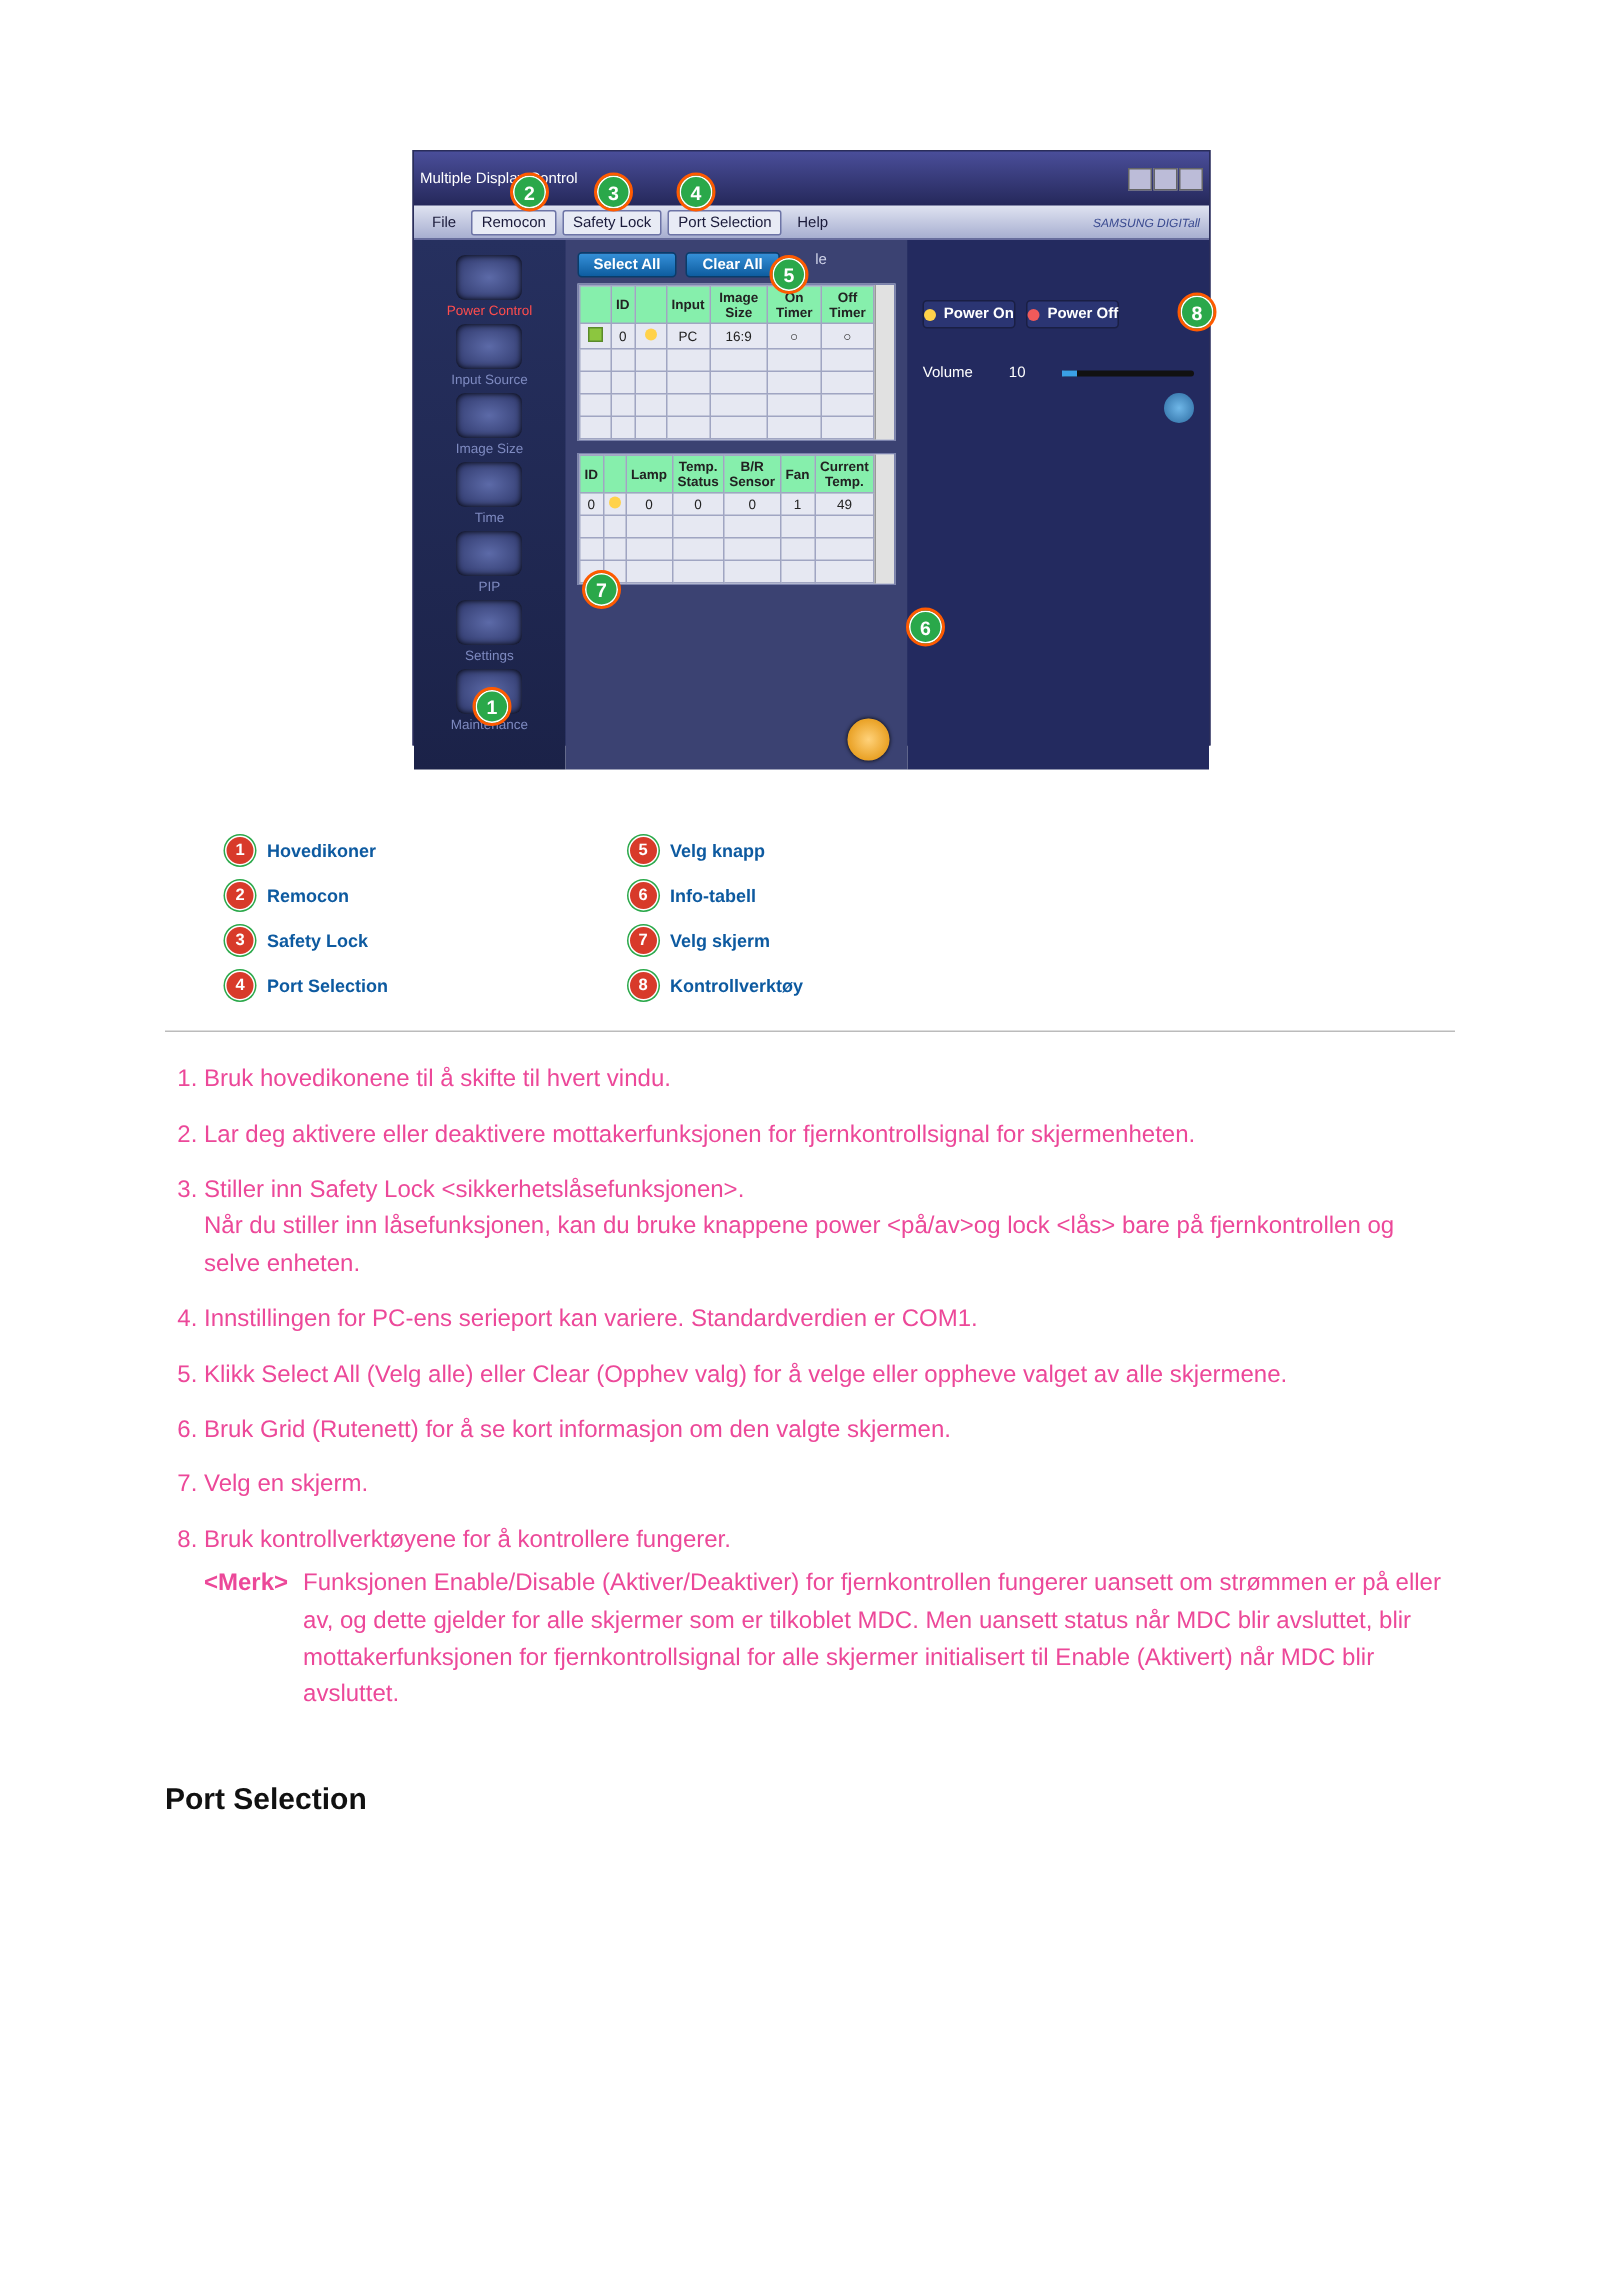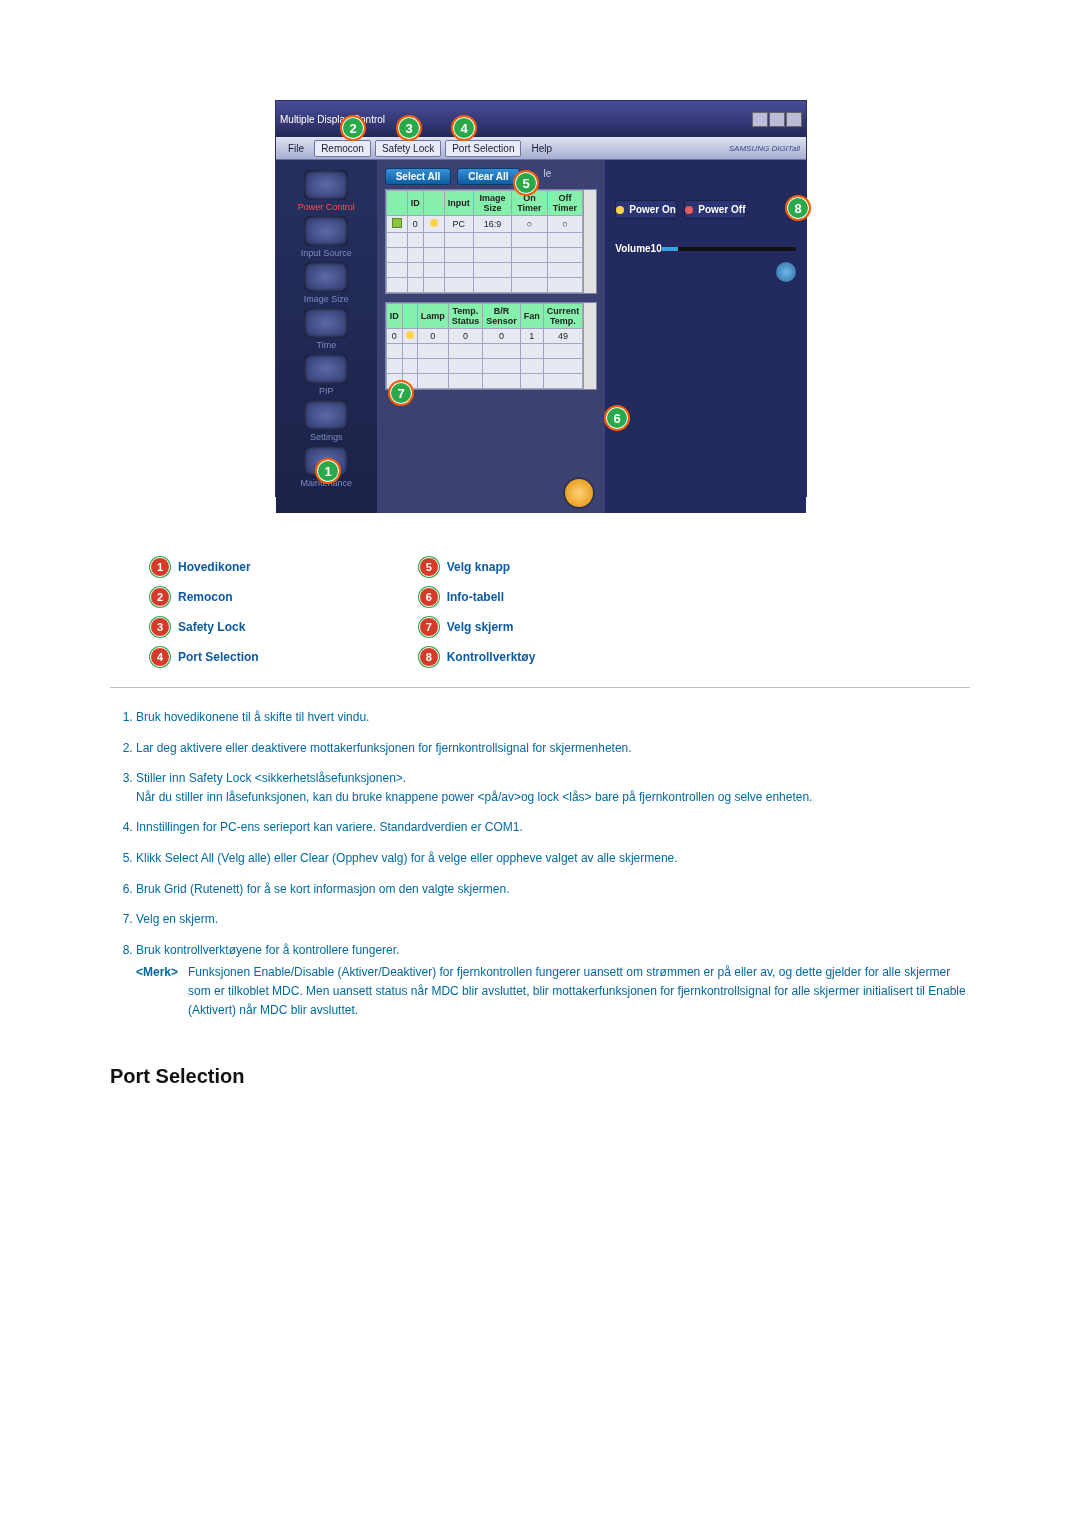--- a/index.html
+++ b/index.html
@@ -26,32 +26,32 @@
   table.grid th,table.grid td{border:1px solid #a0a5c2;padding:2px 3px;text-align:center;background:#e6e8f2}
   table.grid th{background:#86efac;font-weight:bold}
   .scroll{width:12px;background:#e1e1e1;border-left:1px solid #999}
   .statuswrap{margin:8px 8px 0 8px;background:#d7dae8;border:1px solid #7b82ac}
   .footer{position:absolute;bottom:6px;right:12px;width:28px;height:28px;border-radius:50%;background:radial-gradient(#ffd27a,#e08c00);box-shadow:0 0 3px #000}
   .rightpanel{width:185px;background:#232a5f;padding:40px 10px 10px 10px;position:relative}
   .pwrbtn{display:inline-flex;align-items:center;color:#fff;font-size:10px;font-weight:bold;background:#2b3573;border:1px solid #1a1f44;border-radius:3px;padding:3px 0;margin-right:4px}
   .dot{width:8px;height:8px;border-radius:50%;margin-right:5px}
   .dot.on{background:#ffd24a}
   .dot.off{background:#f05a5a}
-  .volrow{margin-top:24px;color:#fff;font-size:10px;font-weight:bold;display:flex;align-items:center;gap:0}
+  .volrow{margin-top:24px;color:#fff;font-size:10px;font-weight:normal;display:flex;align-items:center;gap:24px}
   .volslider{flex:1;height:4px;background:#111;position:relative;border-radius:2px}
   .volslider .fill{position:absolute;left:0;top:0;height:100%;width:12%;background:#3aa0e6}
   .spk{width:20px;height:20px;border-radius:50%;background:radial-gradient(#6fb7e8,#2b6aa0);margin-left:auto;margin-top:8px}
   .callout{position:absolute;width:22px;height:22px;border:2px solid #ff5a00;border-radius:50%;background:#2aa84a;color:#fff;font-weight:bold;font-size:13px;display:flex;align-items:center;justify-content:center;z-index:5;box-shadow:0 0 0 1px #fff inset}
   .legend{display:flex;gap:40px;margin:60px 0 20px 40px}
   .legcol{display:flex;flex-direction:column;gap:10px}
   .legrow{display:flex;align-items:center;gap:8px;font-size:12px;font-weight:bold;color:#0d5aa0}
   .legnum{width:18px;height:18px;border-radius:50%;background:#d83a2a;color:#fff;font-size:11px;display:flex;align-items:center;justify-content:center;border:1px solid #fff;box-shadow:0 0 0 1px #2aa84a}
   hr{border:none;border-top:1px solid #bbb;margin:12px 0 20px 0}
   ol.doc{padding-left:26px;margin:0}
-  ol.doc>li{margin-bottom:12px;line-height:1.55;font-size:12px;color:#0369a1}
+  ol.doc>li{margin-bottom:12px;line-height:1.55;font-size:16px;color:#ec4899}
   .note{display:flex;margin-top:4px}
   .note b{white-space:nowrap;margin-right:10px}
   h2.sec{font-size:20px;font-weight:bold;margin:46px 0 0 0;color:#111}
   .greendash{width:8px;height:8px;border:1px solid #5a8a2a;background:#8cc63f;display:inline-block}
   .yellowdot{width:8px;height:8px;border-radius:50%;background:#ffd24a;display:inline-block}
 </style>
 </head>
 <body>
 <div class="page">
 

